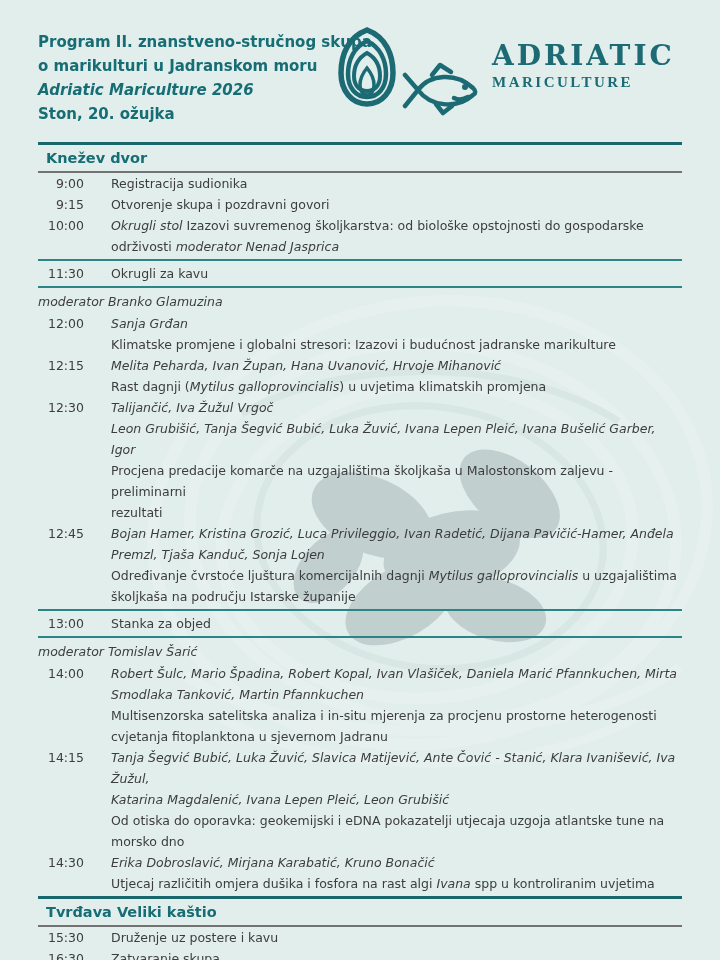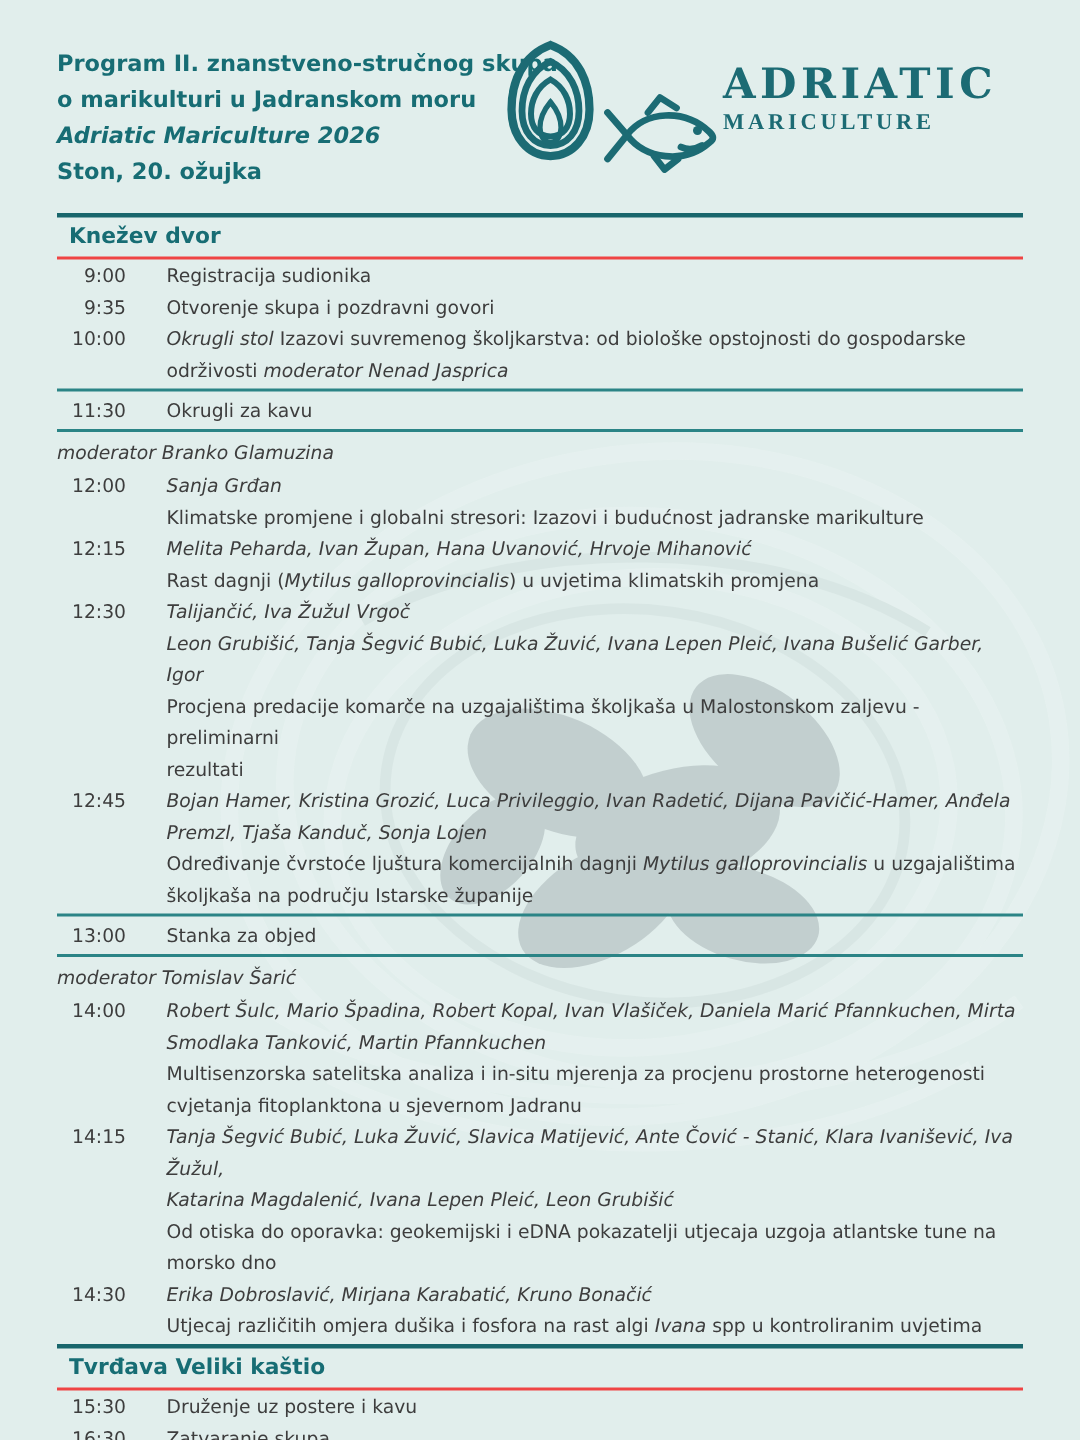--- a/index.html
+++ b/index.html
@@ -17,27 +17,27 @@
     position:absolute;left:140px;top:240px;width:580px;height:580px;
     opacity:.16;pointer-events:none;z-index:0;
   }
   .content{position:relative;z-index:1;}
   
   .header{position:relative;padding:30px 38px 10px 38px;height:100px;}
   .title-line{color:#176d74;font-weight:bold;font-size:15px;line-height:24px;}
   .title-line.it{font-style:italic;}
   .logo{position:absolute;left:336px;top:26px;display:flex;align-items:center;}
   .logo-icons{display:flex;align-items:flex-end;}
-  .wordmark{margin-left:0;color:#1c6b74;font-family:"DejaVu Serif","Liberation Serif",serif;}
+  .wordmark{margin-left:10px;color:#1c6b74;font-family:"DejaVu Serif","Liberation Serif",serif;}
   .wm1{font-size:28px;line-height:30px;letter-spacing:3px;font-weight:bold;}
   .wm2{font-size:15px;line-height:22px;letter-spacing:2.5px;font-weight:bold;font-family:Liberation Serif, serif;}
   
   .schedule{padding:0 38px;}
   .venue-row{
-    border-top:3px solid #19666c;border-bottom:2px solid #ef4444;
+    border-top:3px solid #19666c;border-bottom:2px solid #737373;
     padding:3px 0 3px 8px;margin-top:2px;
     color:#176d74;font-weight:bold;font-size:14.5px;line-height:20px;
   }
   .rule{border-top:2px solid #2b8486;margin:2px 0;height:0;}
   .rule.thick{border-top:3px solid #19666c;}
   .event-row{display:flex;font-size:12.5px;line-height:21px;}
   .time-cell{width:46px;flex:none;text-align:right;padding-right:27px;}
   .lines-cell{flex:1;min-width:0;}
   .moderator-row{font-size:12.5px;line-height:21px;padding:1px 0;}
   .it{font-style:italic;}
@@ -111,21 +111,21 @@
 
     <div class="schedule">
         <div class="venue-row">Knežev dvor</div>
         <div class="event-row">
           <div class="time-cell">9:00</div>
           <div class="lines-cell">
             <div><span>Registracija sudionika</span></div>
           </div>
         </div>
         <div class="event-row">
-          <div class="time-cell">9:35</div>
+          <div class="time-cell">9:15</div>
           <div class="lines-cell">
             <div><span>Otvorenje skupa i pozdravni govori</span></div>
           </div>
         </div>
         <div class="event-row">
           <div class="time-cell">10:00</div>
           <div class="lines-cell">
             <div><span class="it">Okrugli stol</span><span> Izazovi suvremenog školjkarstva: od biološke opstojnosti do gospodarske</span></div>
             <div><span>održivosti </span><span class="it"> moderator Nenad Jasprica</span></div>
           </div>

